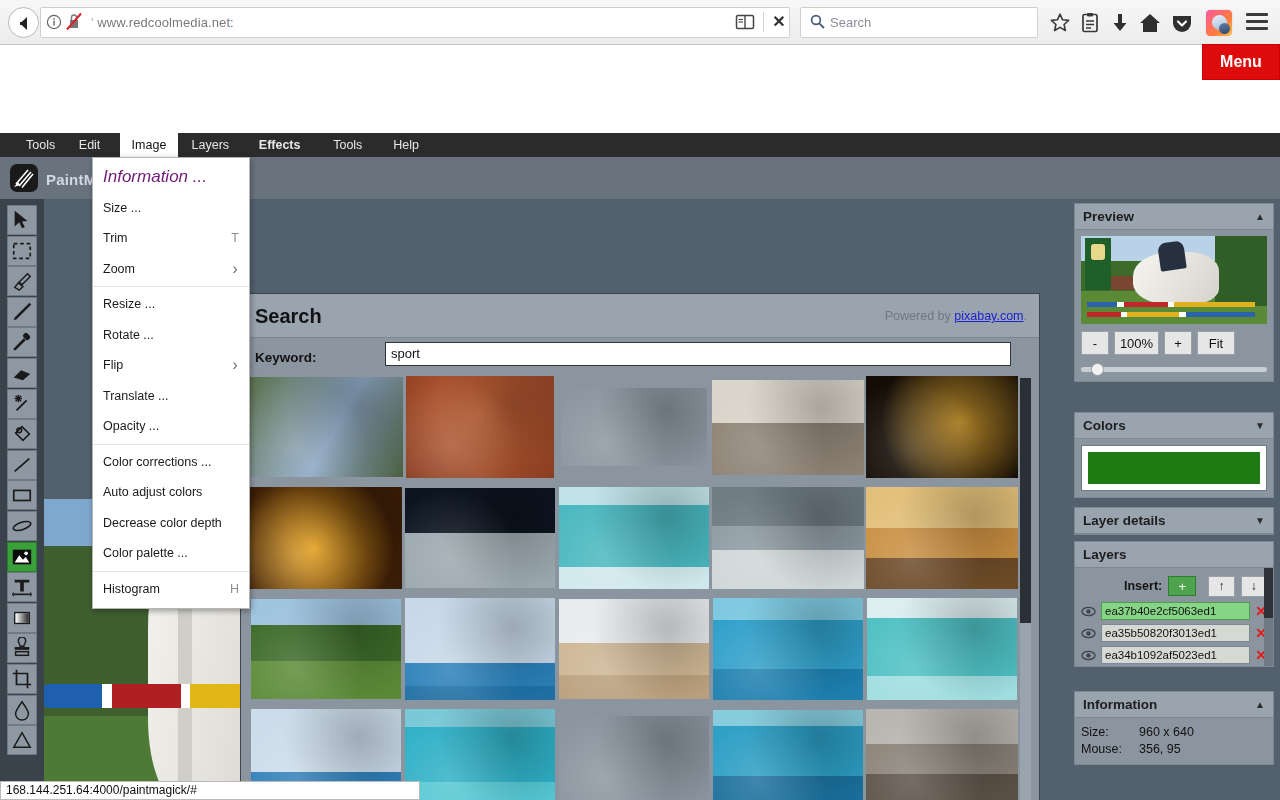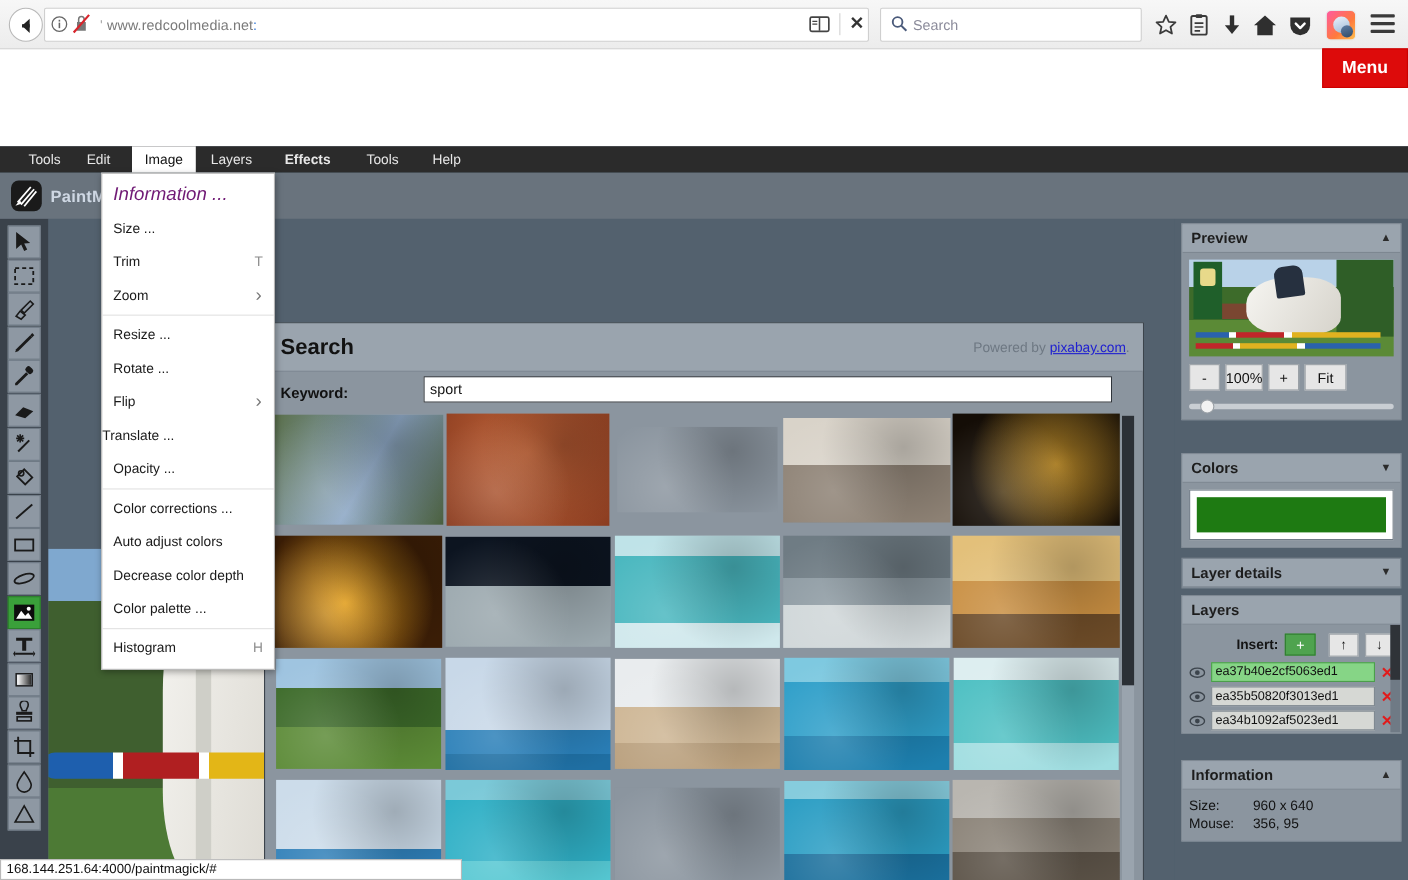--- a/index.html
+++ b/index.html
@@ -497,21 +497,21 @@
           <div class="flag">
               <b></b>
             </div>
           <div class="horse2"></div>
           <div class="rider"></div>
           <div class="rail r1"></div>
           <div class="rail r2"></div>
         </div>
         <div style="display:flex; gap:5px; margin-top:7px;">
           <div class="zbtn" style="width:28px">-</div>
-          <div class="zbtn" style="width:34px">100%</div>
+          <div class="zbtn" style="width:45px">100%</div>
           <div class="zbtn" style="width:28px">+</div>
           <div class="zbtn" style="width:38px">Fit</div>
         </div>
         <div id="zoom-slider">
           <div class="track"></div>
           <div class="knob"></div>
         </div>
       </div>
     </div>
 
@@ -724,21 +724,21 @@
   <div id="image-menu" style="position:absolute; left:92px; top:24px; width:158px; background:#fff;
               border:1px solid #b5b5b5; box-shadow:1px 2px 6px rgba(0,0,0,.35); padding:4px 0;">
       <div style="position: relative; height: 30.5px; line-height: 30.5px; padding: 0px 10px; font-size: 17px; color: #701a75; white-space: nowrap; font-style: italic;"><span>Information ...</span></div>
       <div style="position: relative; height: 30.5px; line-height: 30.5px; padding: 0px 10px; font-size: 12.5px; color: rgb(26, 26, 26); white-space: nowrap;"><span>Size ...</span></div>
       <div style="position: relative; height: 30.5px; line-height: 30.5px; padding: 0px 10px; font-size: 12.5px; color: rgb(26, 26, 26); white-space: nowrap;"><span>Trim</span><span style="position: absolute; right: 10px; color: rgb(141, 141, 141); font-size: 12.5px;">T</span></div>
       <div style="position: relative; height: 30.5px; line-height: 30.5px; padding: 0px 10px; font-size: 12.5px; color: rgb(26, 26, 26); white-space: nowrap;"><span>Zoom</span><span style="position: absolute; right: 11px; color: rgb(122, 122, 122); font-size: 17px;">›</span></div>
       <div style="height: 1px; background: rgb(226, 226, 226); margin: 2px 0px;"></div>
       <div style="position: relative; height: 30.5px; line-height: 30.5px; padding: 0px 10px; font-size: 12.5px; color: rgb(26, 26, 26); white-space: nowrap;"><span>Resize ...</span></div>
       <div style="position: relative; height: 30.5px; line-height: 30.5px; padding: 0px 10px; font-size: 12.5px; color: rgb(26, 26, 26); white-space: nowrap;"><span>Rotate ...</span></div>
       <div style="position: relative; height: 30.5px; line-height: 30.5px; padding: 0px 10px; font-size: 12.5px; color: rgb(26, 26, 26); white-space: nowrap;"><span>Flip</span><span style="position: absolute; right: 11px; color: rgb(122, 122, 122); font-size: 17px;">›</span></div>
-      <div style="position: relative; height: 30.5px; line-height: 30.5px; padding: 0px 0; font-size: 12.5px; color: rgb(26, 26, 26); white-space: nowrap;"><span>Translate ...</span></div>
+      <div style="position: relative; height: 30.5px; line-height: 30.5px; padding: 0px 10px; font-size: 12.5px; color: rgb(26, 26, 26); white-space: nowrap;"><span>Translate ...</span></div>
       <div style="position: relative; height: 30.5px; line-height: 30.5px; padding: 0px 10px; font-size: 12.5px; color: rgb(26, 26, 26); white-space: nowrap;"><span>Opacity ...</span></div>
       <div style="height: 1px; background: rgb(226, 226, 226); margin: 2px 0px;"></div>
       <div style="position: relative; height: 30.5px; line-height: 30.5px; padding: 0px 10px; font-size: 12.5px; color: rgb(26, 26, 26); white-space: nowrap;"><span>Color corrections ...</span></div>
       <div style="position: relative; height: 30.5px; line-height: 30.5px; padding: 0px 10px; font-size: 12.5px; color: rgb(26, 26, 26); white-space: nowrap;"><span>Auto adjust colors</span></div>
       <div style="position: relative; height: 30.5px; line-height: 30.5px; padding: 0px 10px; font-size: 12.5px; color: rgb(26, 26, 26); white-space: nowrap;"><span>Decrease color depth</span></div>
       <div style="position: relative; height: 30.5px; line-height: 30.5px; padding: 0px 10px; font-size: 12.5px; color: rgb(26, 26, 26); white-space: nowrap;"><span>Color palette ...</span></div>
       <div style="height: 1px; background: rgb(226, 226, 226); margin: 2px 0px;"></div>
       <div style="position: relative; height: 30.5px; line-height: 30.5px; padding: 0px 10px; font-size: 12.5px; color: rgb(26, 26, 26); white-space: nowrap;"><span>Histogram</span><span style="position: absolute; right: 10px; color: rgb(141, 141, 141); font-size: 12.5px;">H</span></div>
     </div>
 

